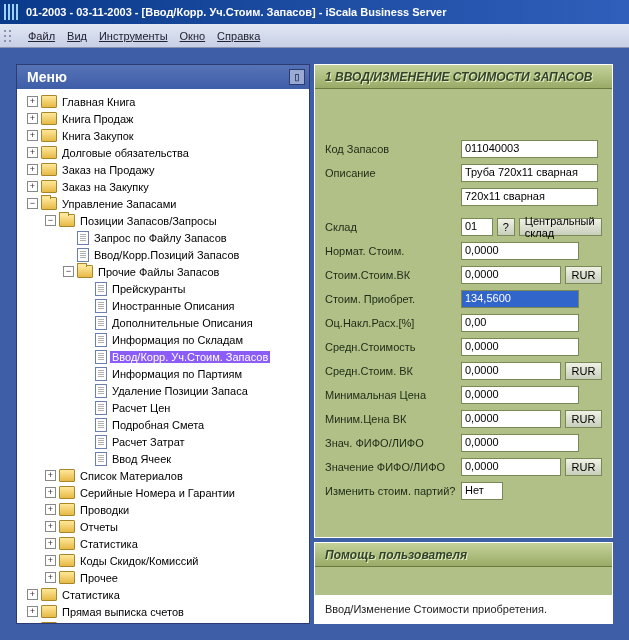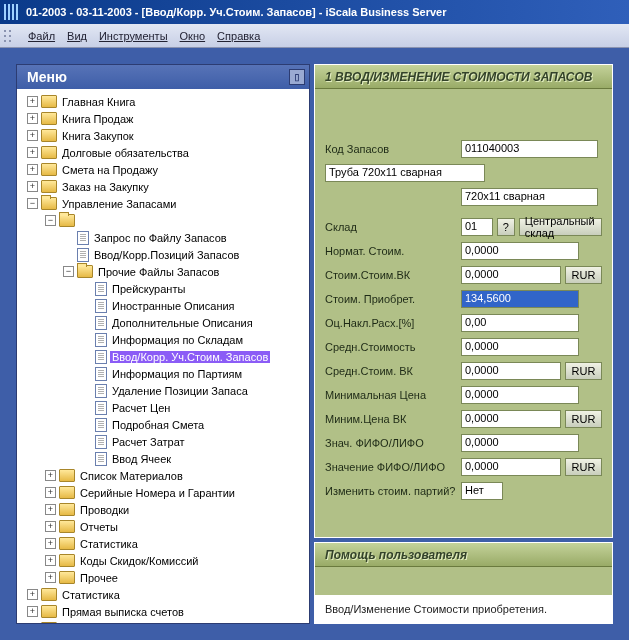--- a/index.html
+++ b/index.html
@@ -298,21 +298,21 @@
               <span class="expander">+</span>
               <span class="folder"></span>
               <span class="node-label">Долговые обязательства</span>
             </div>
           </li>
           <li>
             <div class="row">
               <span class="indent" style="width: 8px;"></span>
               <span class="expander">+</span>
               <span class="folder"></span>
-              <span class="node-label">Смета на Продажу</span>
+              <span class="node-label">Заказ на Продажу</span>
             </div>
           </li>
           <li>
             <div class="row">
               <span class="indent" style="width: 8px;"></span>
               <span class="expander">+</span>
               <span class="folder"></span>
               <span class="node-label">Заказ на Закупку</span>
             </div>
           </li>
@@ -322,20 +322,21 @@
               <span class="expander">−</span>
               <span class="folder open"></span>
               <span class="node-label">Управление Запасами</span>
             </div>
           </li>
           <li>
             <div class="row">
               <span class="indent" style="width: 26px;"></span>
               <span class="expander">−</span>
               <span class="folder open"></span>
+              <span class="node-label">Позиции Запасов/Запросы</span>
             </div>
           </li>
           <li>
             <div class="row">
               <span class="indent" style="width: 44px;"></span>
               <span class="expander empty"></span>
               <span class="page"></span>
               <span class="node-label">Запрос по Файлу Запасов</span>
             </div>
           </li>
@@ -538,20 +539,21 @@
   <div class="content">
 
     <div class="panel form">
       <div class="panel-header">1 ВВОД/ИЗМЕНЕНИЕ СТОИМОСТИ ЗАПАСОВ</div>
       <div class="form-body" id="form-body">
           <div class="form-row">
             <div class="form-label">Код Запасов</div>
             <div class="form-value wide">011040003</div>
           </div>
           <div class="form-row">
+            <div class="form-label">Описание</div>
             <div class="form-value wide">Труба 720х11 сварная</div>
           </div>
           <div class="form-row gap-after">
             <div class="form-label"></div>
             <div class="form-value wide">720х11 сварная</div>
           </div>
           <div class="form-row">
             <div class="form-label">Склад</div>
             <div class="form-value narrow">01</div>
             <div class="form-btn">?</div>

